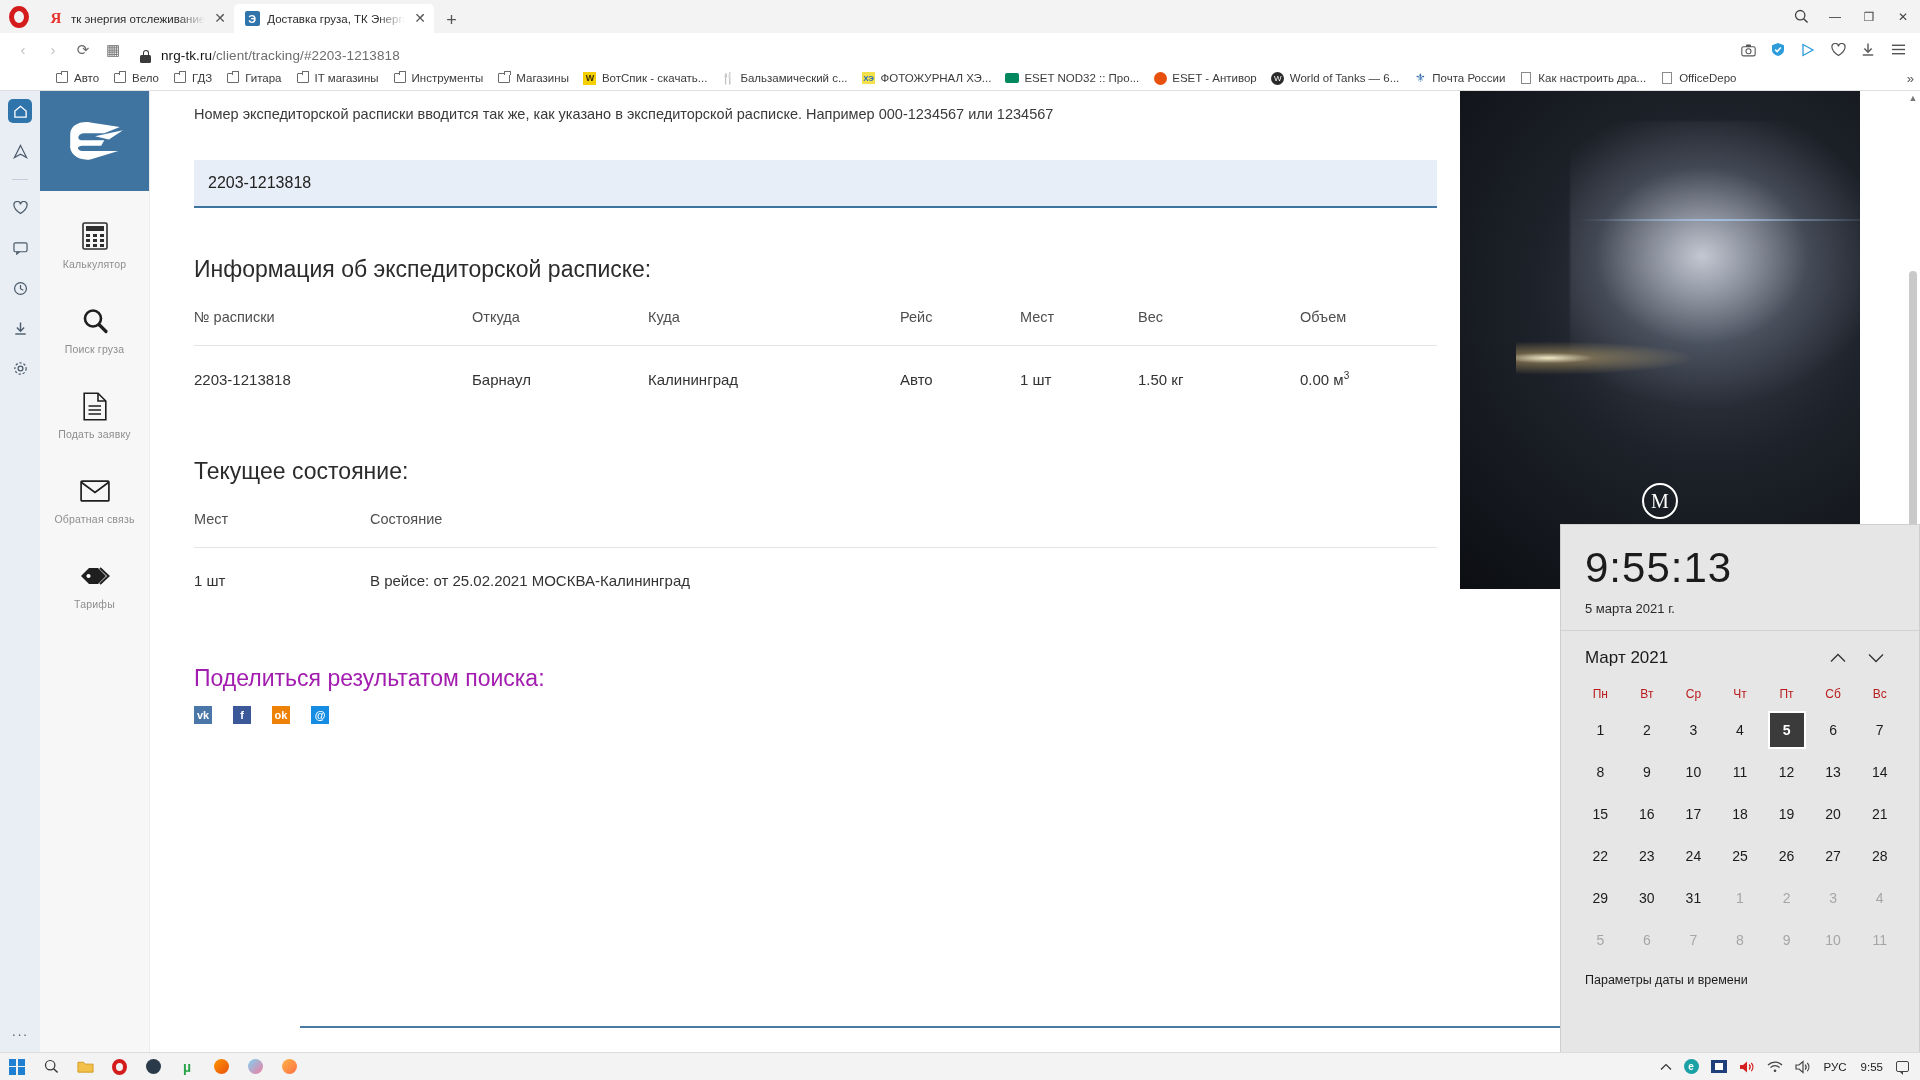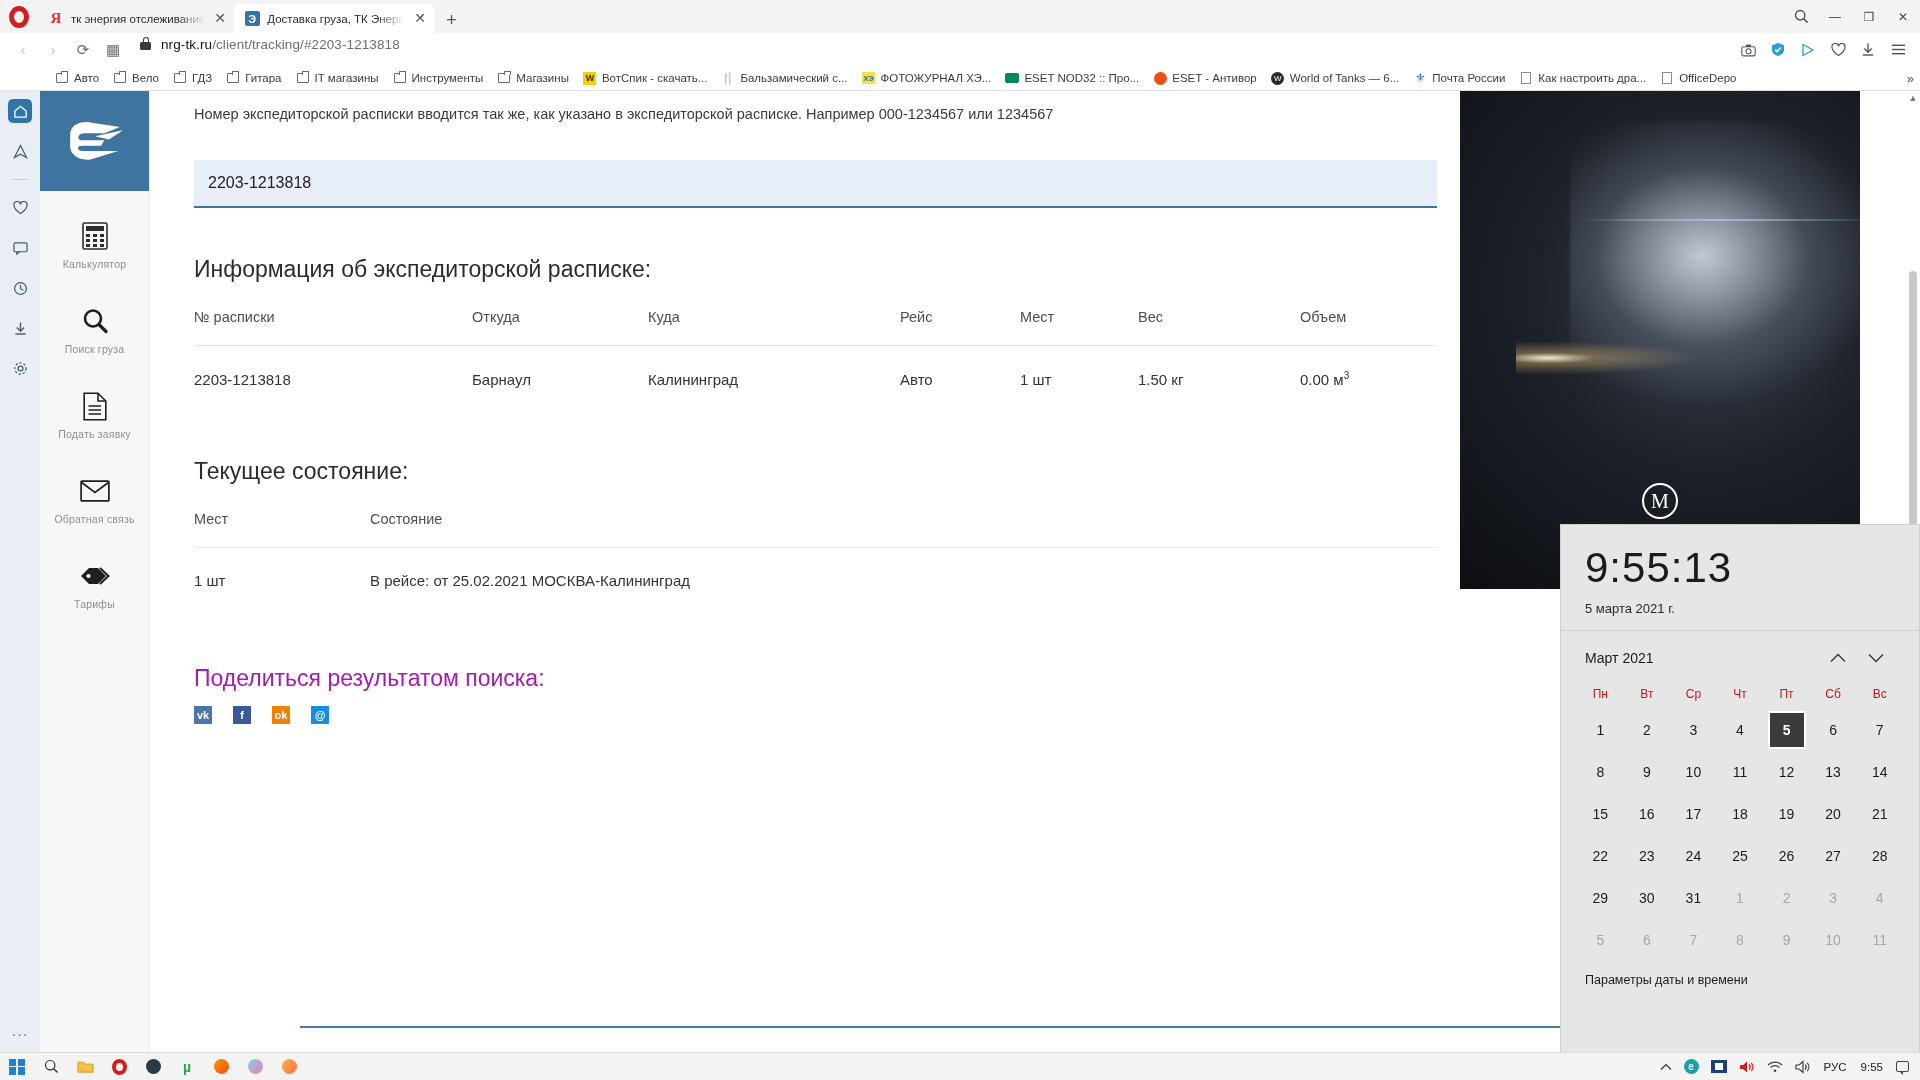--- a/index.html
+++ b/index.html
@@ -47,21 +47,21 @@
 
   .winctl { position: absolute; right: 0; top: 0; height: 33px; display: flex; align-items: center; }
   .winctl div { width: 34px; height: 33px; display:flex; align-items:center; justify-content:center; color:#444; font-size: 12px;}
 
   .addrbar {
     position: absolute; top: 33px; left: 0; right: 0; height: 33px;
     background: #ffffff; display: flex; align-items: center; padding: 0 8px;
   }
   .navbtn { width: 30px; height: 26px; display:flex; align-items:center; justify-content:center; color:#6b6b6b; font-size:15px;}
   .navbtn.dim { color: #c0c0c0; }
-  .urlwrap { flex: 1 1 auto; display: flex; align-items: flex-start; height: 26px; padding-left: 12px; gap: 10px; }
+  .urlwrap { flex: 1 1 auto; display: flex; align-items: flex-end; height: 26px; padding-left: 12px; gap: 10px; }
   .lock { width: 11px; height: 13px; position: relative; }
   .lock .body { position:absolute; bottom:0; left:0; width:11px; height:8px; background:#3b3b3b; border-radius:1.5px;}
   .lock .shackle { position:absolute; top:0; left:2.5px; width:6px; height:6px; border:1.6px solid #3b3b3b; border-bottom:none; border-radius:3px 3px 0 0;}
   .url { font-size: 13.5px; color: #111; letter-spacing: 0.1px; }
   .url .dom { color: #111; }
   .url .path { color: #6d6d6d; }
   .rightacts { display: flex; align-items: center; gap: 2px; }
   .rightacts .ic { width: 28px; height: 26px; display:flex; align-items:center; justify-content:center; color:#555; }
 
   .bookbar {
@@ -172,21 +172,21 @@
   
   .flyout {
     position: absolute; right: 0; bottom: 28px; width: 360px; height: 528px;
     background: #e6e6e6; border: 1px solid #cfcfcf; border-bottom: none;
     font-family: "Liberation Sans", sans-serif; color: #1b1b1b;
   }
   .fl-clock { padding: 22px 24px 14px 24px; border-bottom: 1px solid #d2d2d2; }
   .fl-time { font-size: 42px; font-weight: 300; letter-spacing: 1px; line-height: 1; }
   .fl-date { font-size: 13px; margin-top: 12px; color: #2a2a2a; }
   .fl-calhdr { display: flex; align-items: center; padding: 14px 24px 6px 24px; }
-  .fl-month { flex: 1 1 auto; font-size: 14px; }
+  .fl-month { flex: 1 1 auto; font-size: 17px; }
   .fl-arrow { width: 38px; height: 26px; display:flex; align-items:center; justify-content:center; color:#333; }
   .cal { padding: 4px 16px 0 16px; }
   .cal table { width: 100%; border-collapse: collapse; }
   .cal th { font-size: 12px; font-weight: normal; color: #b91c1c; padding: 6px 0 8px 0; }
   .cal td { text-align: center; font-size: 14px; color: #1b1b1b; height: 42px; width: 14.28%; }
   .cal td.dim { color: #a6a6a6; }
   .cal td .sel {
     display: inline-flex; align-items: center; justify-content: center;
     width: 30px; height: 30px; background: #3b3b3b; color: #fff; font-weight: bold;
     outline: 2px solid #ffffff; outline-offset: 2px; box-shadow: 0 0 0 3px #3b3b3b;

